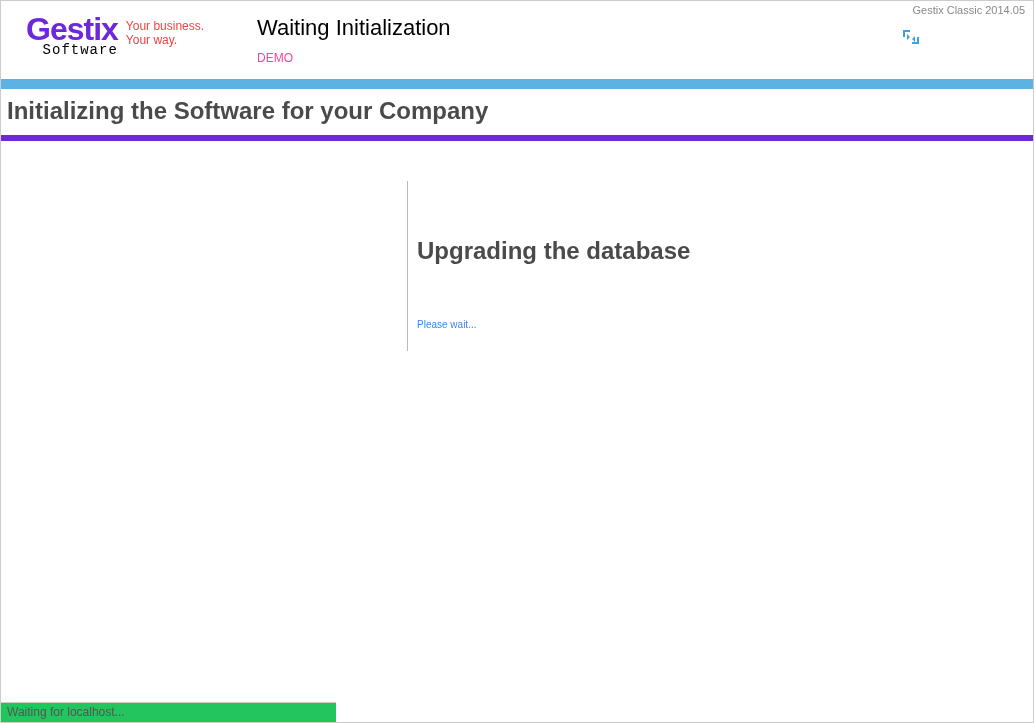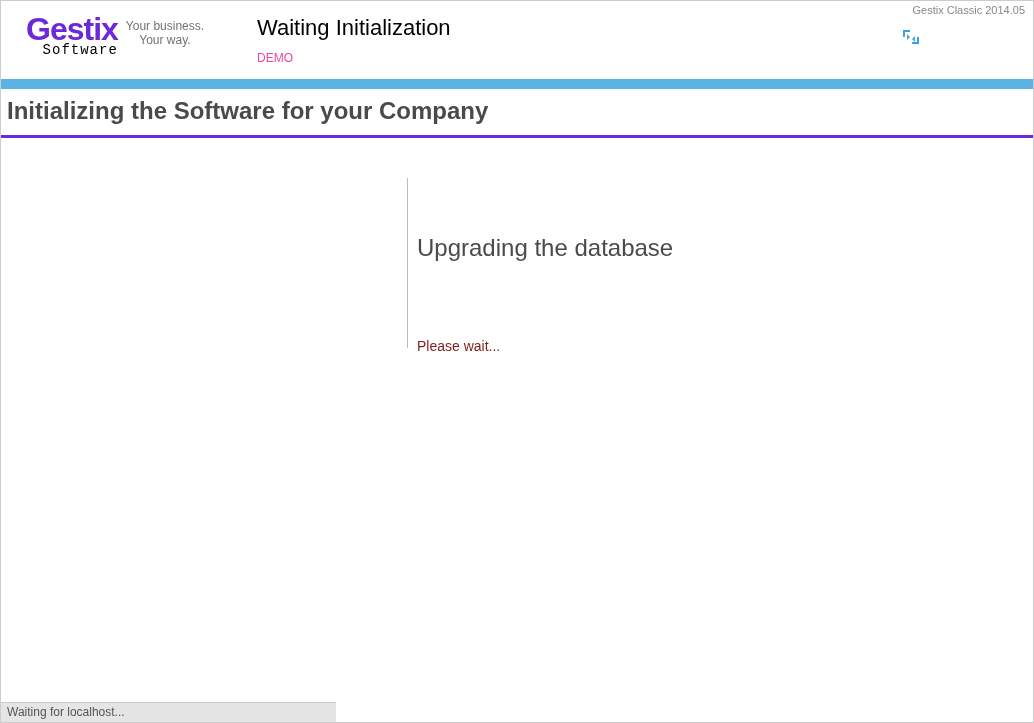--- a/index.html
+++ b/index.html
@@ -13,21 +13,20 @@
       width: 1034px;
       height: 723px;
       position: relative;
       border: 1px solid #ccc;
     }
     .header {
       position: relative;
       height: 78px;
       background: #ffffff;
       padding: 8px 0 0 0;
-      text-align: center;
     }
     .version-label {
       position: absolute;
       top: 3px;
       right: 8px;
       font-size: 11px;
       color: #888;
     }
     .logo-block {
       position: absolute;
@@ -52,21 +51,21 @@
       font-size: 14px;
       color: #000;
       letter-spacing: 1px;
       margin-top: -2px;
       font-family: Liberation Mono, monospace;
     }
     .tagline {
       margin-left: 8px;
       margin-top: 4px;
       font-size: 12px;
-      color: #737373;
+      color: #ef4444;
       line-height: 1.2;
     }
     .page-title {
       position: absolute;
       left: 256px;
       top: 14px;
       font-size: 22px;
       color: #000;
       font-weight: normal;
     }
@@ -90,53 +89,53 @@
       height: 10px;
       background: #5db2e4;
       width: 100%;
       margin-top: 0;
     }
     .section-title {
       font-size: 24px;
       font-weight: bold;
       color: #4a4a4a;
       padding: 8px 4px 10px 6px;
-      border-bottom: 3px solid #6d28d9;
+      border-bottom: 6px solid #6d28d9;
     }
     .content-area {
       margin-top: 40px;
       padding-left: 416px;
       position: relative;
     }
     .vertical-divider {
       position: absolute;
       left: 406px;
       top: 0;
       height: 170px;
       width: 1px;
       background: #bbb;
     }
     .content-heading {
       font-size: 24px;
-      font-weight: normal;
+      font-weight: bold;
       color: #4a4a4a;
       padding-top: 56px;
     }
     .content-message {
-      font-size: 14px;
-      color: #7f1d1d;
-      margin-top: 76px;
+      font-size: 10px;
+      color: #3b82f6;
+      margin-top: 54px;
     }
     .status-bar {
       position: absolute;
       bottom: 0;
       left: 0;
       width: 335px;
       height: 20px;
-      background: #e5e5e5;
+      background: #22c55e;
       border-top: 1px solid #ccc;
       font-size: 12px;
       color: #555;
       padding: 2px 9px 0 6px;
     }
   </style>
 </head>
 <body>
 
 <div class="header">

